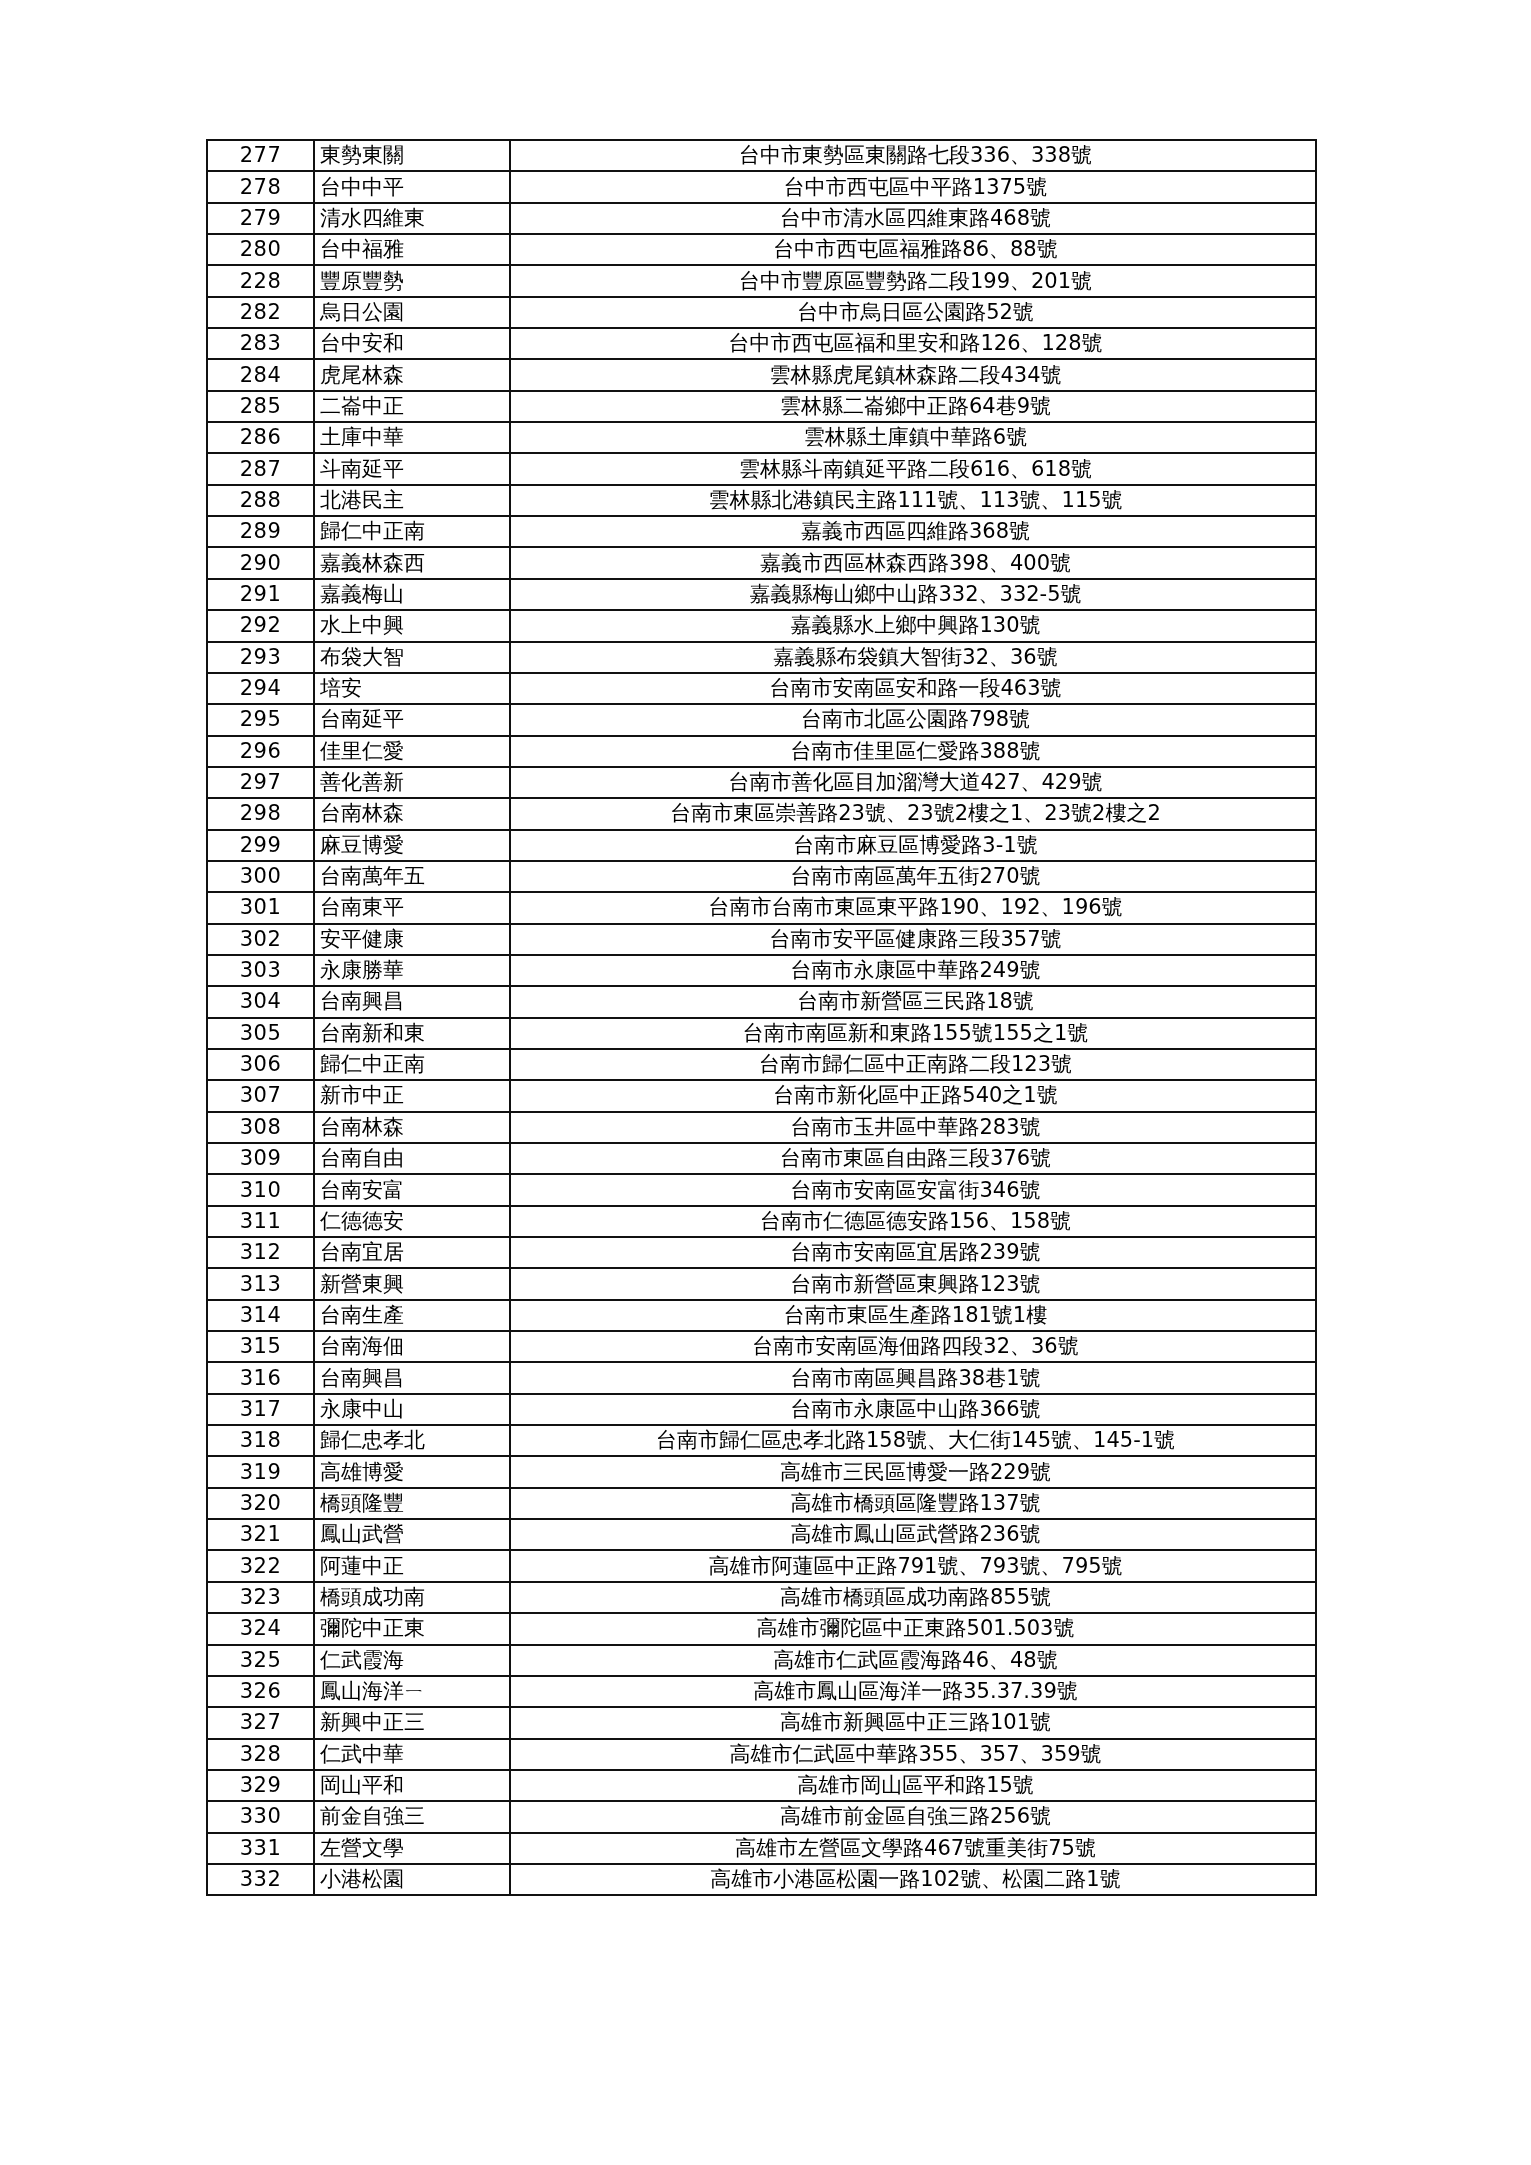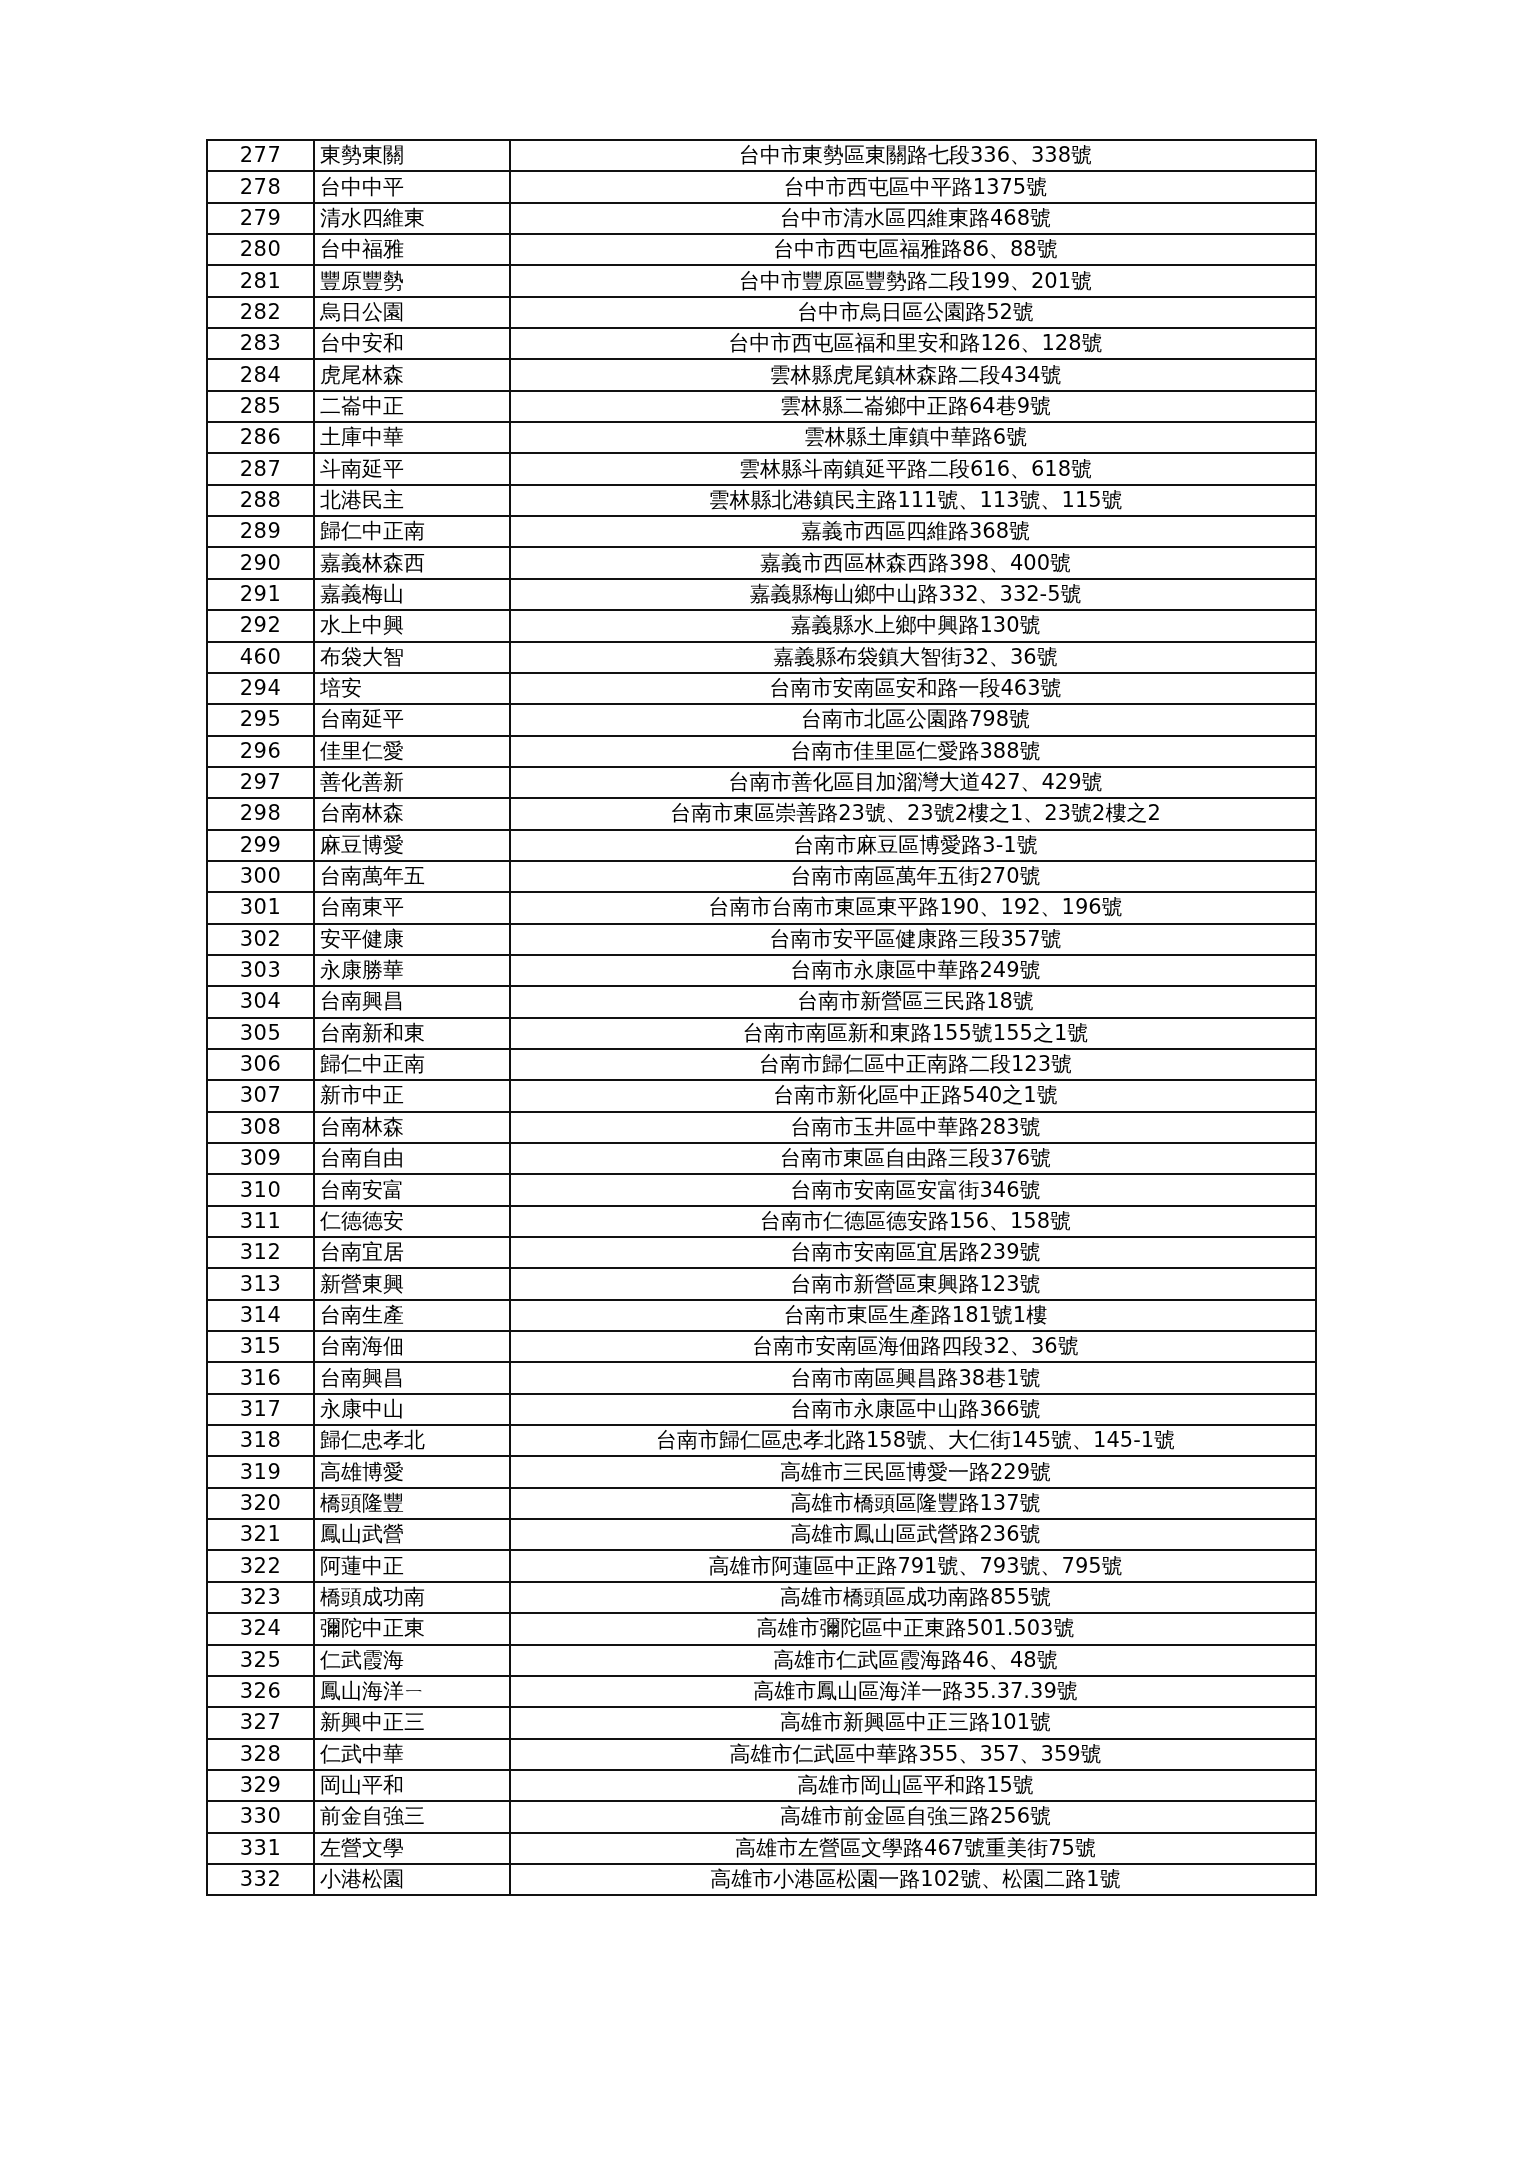--- a/index.html
+++ b/index.html
@@ -78,21 +78,21 @@
           <td class="col-no">279</td>
           <td class="col-name">清水四維東</td>
           <td class="col-addr">台中市清水區四維東路468號</td>
         </tr>
         <tr>
           <td class="col-no">280</td>
           <td class="col-name">台中福雅</td>
           <td class="col-addr">台中市西屯區福雅路86、88號</td>
         </tr>
         <tr>
-          <td class="col-no">281</td>
+          <td class="col-no">228</td>
           <td class="col-name">豐原豐勢</td>
           <td class="col-addr">台中市豐原區豐勢路二段199、201號</td>
         </tr>
         <tr>
           <td class="col-no">282</td>
           <td class="col-name">烏日公園</td>
           <td class="col-addr">台中市烏日區公園路52號</td>
         </tr>
         <tr>
           <td class="col-no">283</td>
@@ -138,21 +138,21 @@
           <td class="col-no">291</td>
           <td class="col-name">嘉義梅山</td>
           <td class="col-addr">嘉義縣梅山鄉中山路332、332-5號</td>
         </tr>
         <tr>
           <td class="col-no">292</td>
           <td class="col-name">水上中興</td>
           <td class="col-addr">嘉義縣水上鄉中興路130號</td>
         </tr>
         <tr>
-          <td class="col-no">460</td>
+          <td class="col-no">293</td>
           <td class="col-name">布袋大智</td>
           <td class="col-addr">嘉義縣布袋鎮大智街32、36號</td>
         </tr>
         <tr>
           <td class="col-no">294</td>
           <td class="col-name">培安</td>
           <td class="col-addr">台南市安南區安和路一段463號</td>
         </tr>
         <tr>
           <td class="col-no">295</td>

